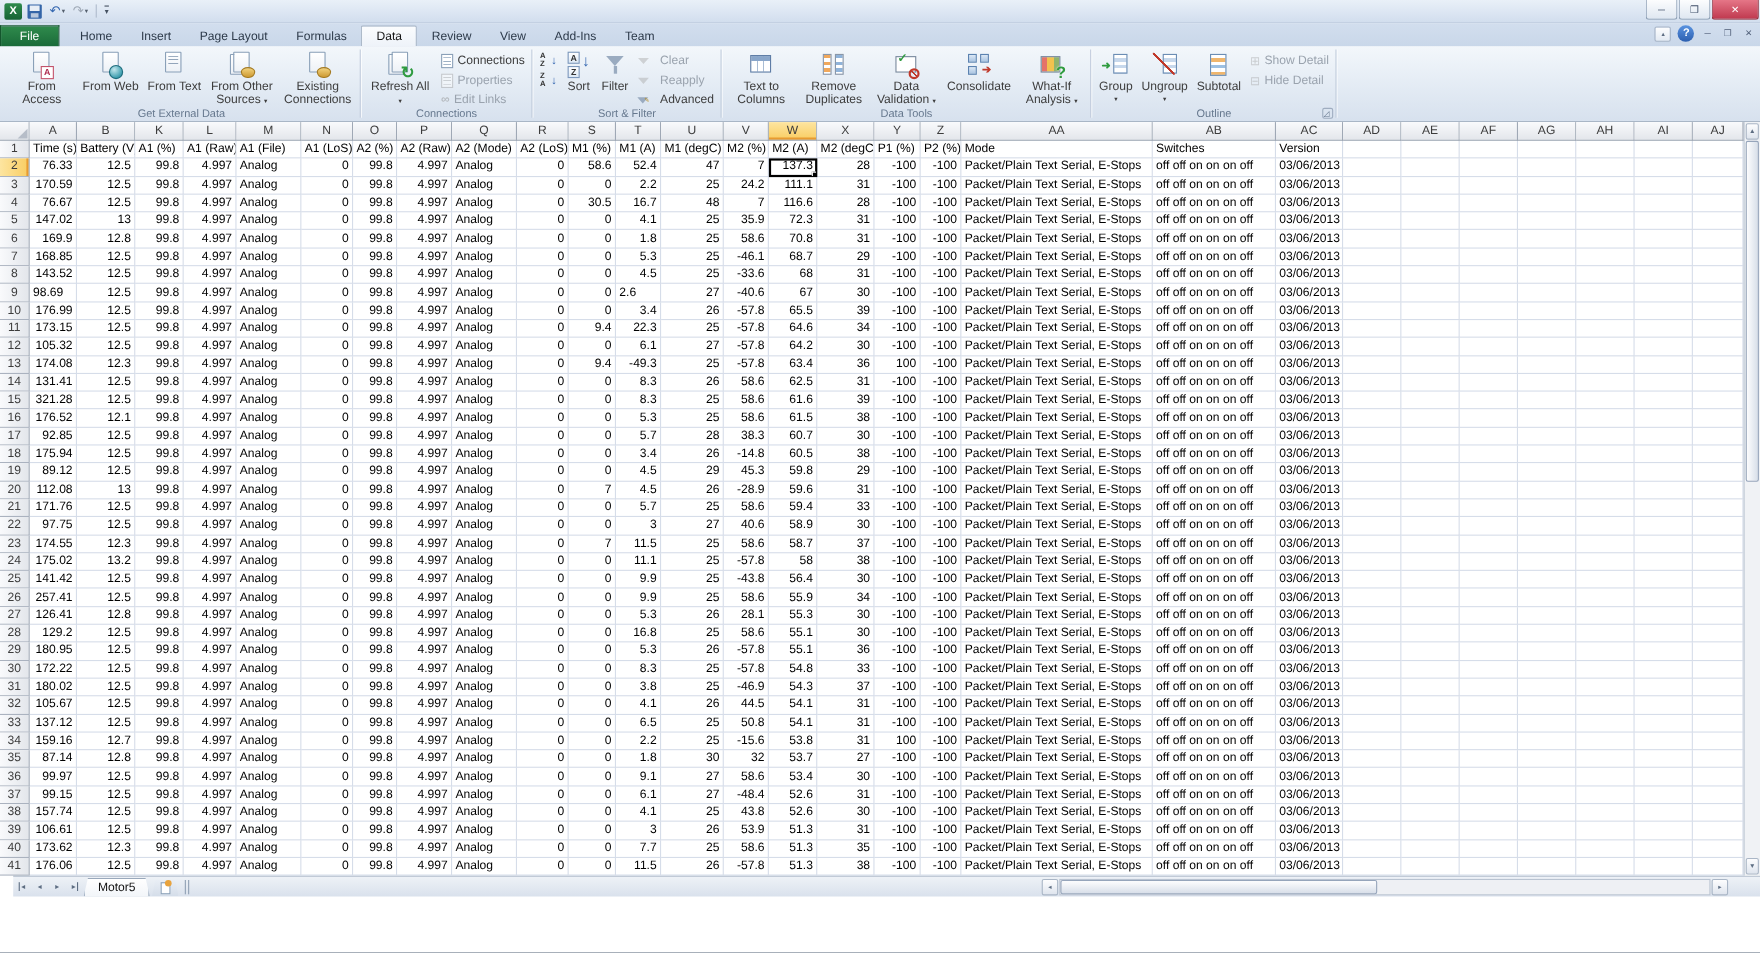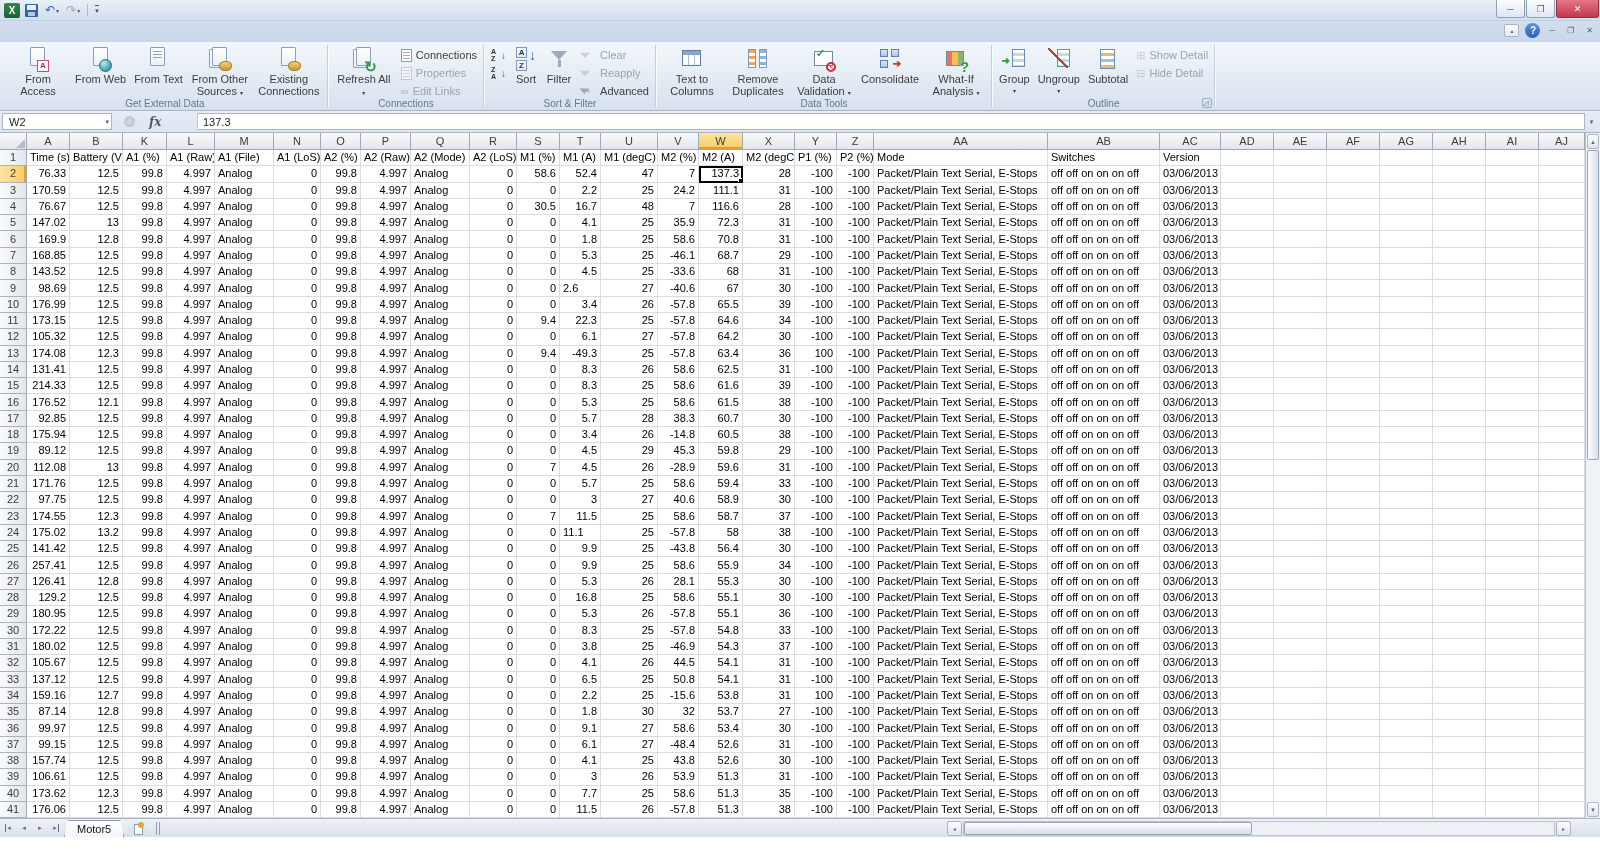--- a/index.html
+++ b/index.html
@@ -144,21 +144,21 @@
   td.rowsel{background:linear-gradient(90deg,#fde5a0,#f9cd62);box-shadow:inset -2px 0 0 #e89b30;}
   td.sel{outline:2px solid #000;outline-offset:-2px;position:relative;}
   td.sel .fill{position:absolute;right:0;bottom:0;width:4px;height:4px;background:#000;border-left:1px solid #fff;border-top:1px solid #fff;}
   .vscroll{width:15px;background:#f0f2f5;border-left:1px solid #b9c3d1;display:flex;flex-direction:column;flex:none;}
   .sbtn{height:15px;display:flex;align-items:center;justify-content:center;font-size:6px;color:#5d6d82;
     background:linear-gradient(#fdfdfe,#dfe5ee);border:1px solid #aab6c6;border-radius:2px;margin:1px;}
   .vthumb{margin:0 1px;height:310px;background:linear-gradient(90deg,#fdfdfe,#d8dfe9);border:1px solid #96a5bb;border-radius:2px;}
   .vtrack{flex:1;}
 
   
-  .sheetbar{height:19px;background:linear-gradient(#eef2f7,#d9e1ec);border-top:1px solid #a9b6c6;display:flex;align-items:center;}
+  .sheetbar{height:19px;background:linear-gradient(#eef2f7,#d9e1ec);border-top:1px solid #a9b6c6;display:flex;align-items:center;margin-left:12px;}
   .navbtn{width:16px;height:15px;display:flex;align-items:center;justify-content:center;font-size:7px;color:#5d6d82;}
   .navbtn i{font-style:normal;}
   .bar-l i{border-left:1px solid #5d6d82;padding-left:1px;}
   .bar-r i{border-right:1px solid #5d6d82;padding-right:1px;}
   .sheettab{height:17px;margin-top:1px;padding:0 12px;background:linear-gradient(#ffffff,#f2f5f9);
     border:1px solid #8fa0b4;border-bottom:none;display:flex;align-items:center;color:#111;
     clip-path:polygon(4px 0,calc(100% - 4px) 0,100% 100%,0 100%);}
   .addsheet{width:24px;height:15px;margin:2px 0 0 2px;display:flex;align-items:center;justify-content:center;
     background:linear-gradient(#e9eef5,#d4dde9);clip-path:polygon(3px 0,calc(100% - 3px) 0,100% 100%,0 100%);}
   .addpg{width:9px;height:11px;background:#fff;border:1px solid #8aa0b8;position:relative;}
@@ -213,20 +213,32 @@
         </span>
     </div>
     <div class="winbtns">
       <span class="wbtn">─</span>
       <span class="wbtn">❐</span>
       <span class="wbtn close">✕</span>
     </div>
   </div>
 
   <div class="tabrow">
+    <div class="tabs" id="tabs">
+        <div class="tab file">File</div>
+        <div class="tab">Home</div>
+        <div class="tab">Insert</div>
+        <div class="tab">Page Layout</div>
+        <div class="tab">Formulas</div>
+        <div class="tab active">Data</div>
+        <div class="tab">Review</div>
+        <div class="tab">View</div>
+        <div class="tab">Add-Ins</div>
+        <div class="tab">Team</div>
+      </div>
     <div class="tabrow-right">
       <span class="minrib">▴</span>
       <span class="helpbtn">?</span>
       <span class="wkbtn">─</span>
       <span class="wkbtn">❐</span>
       <span class="wkbtn">✕</span>
     </div>
   </div>
 
   <div class="ribbon">
@@ -439,32 +451,20 @@
             <span class="ic" style="color:#9aa3ae;">⊟</span>
             <span>Hide Detail</span>
           </div>
         </div>
       </div>
       <span class="launcher">◿</span>
       <div class="rgroup-label">Outline</div>
     </div>
   </div>
 
-  <div class="fbar">
-    <div class="namebox">
-      <span>W2</span>
-      <span class="nbdd">▾</span>
-    </div>
-    <div class="fbmid">
-      <span class="fbcircle"></span>
-      <span class="fx">fx</span>
-    </div>
-    <div class="finput">137.3</div>
-    <span class="fexp">▾</span>
-  </div>
 
   <div class="gridwrap">
     <table id="grid">
         <colgroup>
           <col style="width:27px">
           <col style="width:43px">
           <col style="width:53px">
           <col style="width:44px">
           <col style="width:48px">
           <col style="width:59px">
@@ -771,21 +771,21 @@
             <td class="cell"></td>
             <td class="cell"></td>
             <td class="cell"></td>
             <td class="cell"></td>
             <td class="cell"></td>
             <td class="cell"></td>
             <td class="cell"></td>
           </tr>
           <tr>
             <td class="rowhdr">9</td>
-            <td class="cell" style="text-align:right">98.69</td>
+            <td class="cell" style="text-align:left">98.69</td>
             <td class="cell" style="text-align:right">12.5</td>
             <td class="cell" style="text-align:right">99.8</td>
             <td class="cell" style="text-align:right">4.997</td>
             <td class="cell" style="text-align:left">Analog</td>
             <td class="cell" style="text-align:right">0</td>
             <td class="cell" style="text-align:right">99.8</td>
             <td class="cell" style="text-align:right">4.997</td>
             <td class="cell" style="text-align:left">Analog</td>
             <td class="cell" style="text-align:right">0</td>
             <td class="cell" style="text-align:right">0</td>
@@ -957,21 +957,21 @@
             <td class="cell"></td>
             <td class="cell"></td>
             <td class="cell"></td>
             <td class="cell"></td>
             <td class="cell"></td>
             <td class="cell"></td>
             <td class="cell"></td>
           </tr>
           <tr>
             <td class="rowhdr">15</td>
-            <td class="cell" style="text-align:right">214.33</td>
+            <td class="cell" style="text-align:right">321.28</td>
             <td class="cell" style="text-align:right">12.5</td>
             <td class="cell" style="text-align:right">99.8</td>
             <td class="cell" style="text-align:right">4.997</td>
             <td class="cell" style="text-align:left">Analog</td>
             <td class="cell" style="text-align:right">0</td>
             <td class="cell" style="text-align:right">99.8</td>
             <td class="cell" style="text-align:right">4.997</td>
             <td class="cell" style="text-align:left">Analog</td>
             <td class="cell" style="text-align:right">0</td>
             <td class="cell" style="text-align:right">0</td>
@@ -1247,21 +1247,21 @@
             <td class="cell" style="text-align:right">13.2</td>
             <td class="cell" style="text-align:right">99.8</td>
             <td class="cell" style="text-align:right">4.997</td>
             <td class="cell" style="text-align:left">Analog</td>
             <td class="cell" style="text-align:right">0</td>
             <td class="cell" style="text-align:right">99.8</td>
             <td class="cell" style="text-align:right">4.997</td>
             <td class="cell" style="text-align:left">Analog</td>
             <td class="cell" style="text-align:right">0</td>
             <td class="cell" style="text-align:right">0</td>
-            <td class="cell" style="">11.1</td>
+            <td class="cell" style="text-align:right">11.1</td>
             <td class="cell" style="text-align:right">25</td>
             <td class="cell" style="text-align:right">-57.8</td>
             <td class="cell" style="text-align:right">58</td>
             <td class="cell" style="text-align:right">38</td>
             <td class="cell" style="text-align:right">-100</td>
             <td class="cell" style="text-align:right">-100</td>
             <td class="cell" style="text-align:left">Packet/Plain Text Serial, E-Stops</td>
             <td class="cell" style="text-align:left">off off on on on off</td>
             <td class="cell" style="text-align:right">03/06/2013</td>
             <td class="cell"></td>

